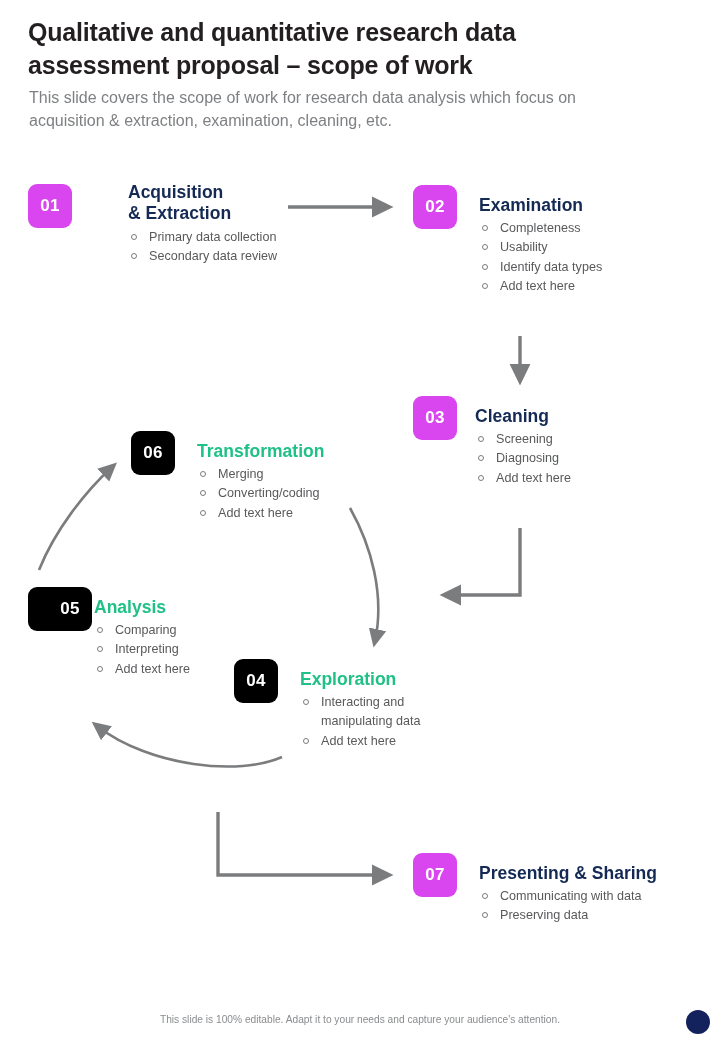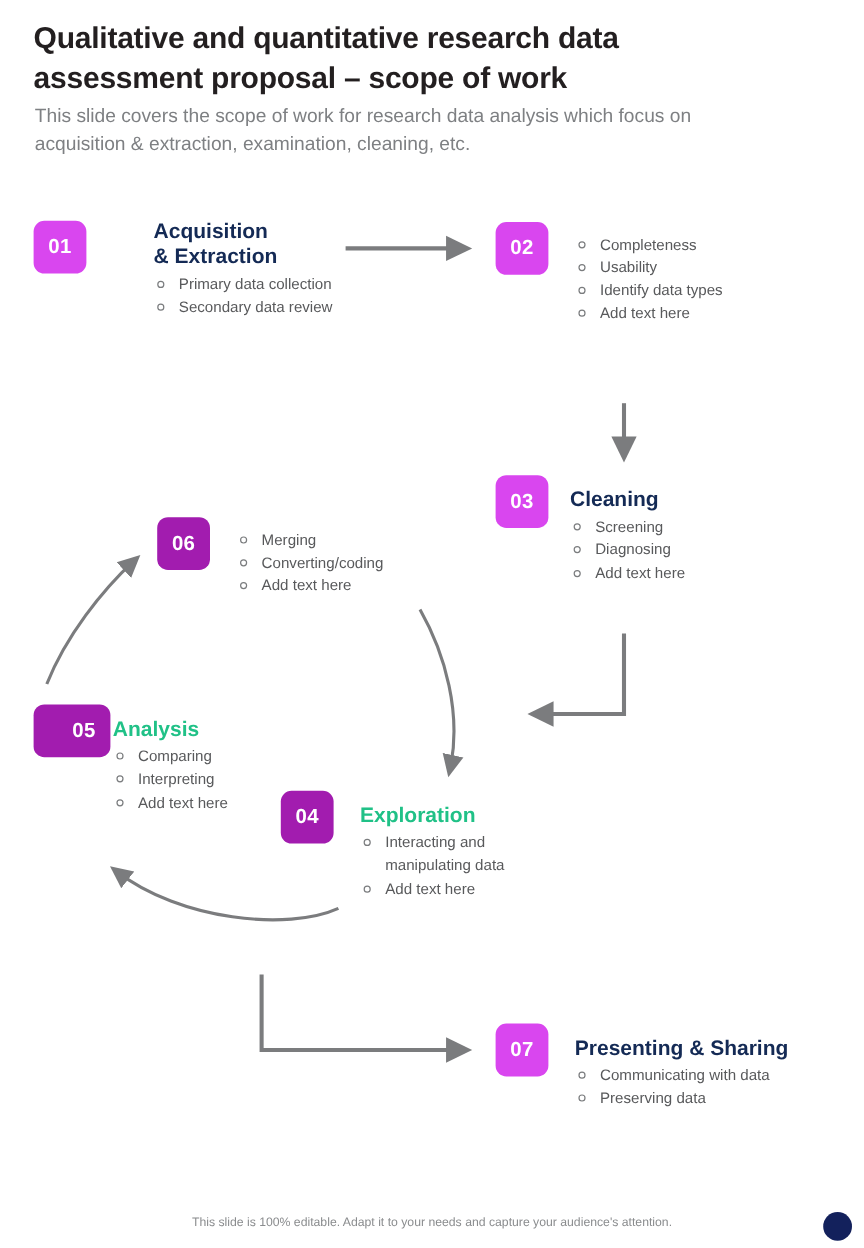--- a/index.html
+++ b/index.html
@@ -48,21 +48,21 @@
     border-radius: 9px;
     color: #ffffff;
     font-size: 17px;
     font-weight: bold;
     display: flex;
     align-items: center;
     justify-content: center;
     letter-spacing: 0.3px;
   }
   .badge.navy { background: #d946ef; }
-  .badge.green { background: #a21caf; }
+  .badge.green { background: #000000; }
 
   .step-body {
     position: absolute;
   }
   .step-title {
     font-size: 17.5px;
     font-weight: bold;
     line-height: 1.22;
     white-space: pre-line;
     margin: 0 0 3px 0;
@@ -181,20 +181,21 @@
       <li>Secondary data review</li>
     </ul>
   </div>
 </div>
 
 <div class="step" style="left:413px; top:185px;">
   <div class="badge navy" style="left:0; top:0;">
     <span>02</span>
   </div>
   <div class="step-body" style="left:66px; top:10px; width:240px;">
+    <div class="step-title navy">Examination</div>
     <ul class="bullets">
       <li>Completeness</li>
       <li>Usability</li>
       <li>Identify  data types</li>
       <li>Add text here</li>
     </ul>
   </div>
 </div>
 
 <div class="step" style="left:413px; top:396px;">
@@ -209,20 +210,21 @@
       <li>Add text here</li>
     </ul>
   </div>
 </div>
 
 <div class="step" style="left:131px; top:431px;">
   <div class="badge green" style="left:0; top:0;">
     <span>06</span>
   </div>
   <div class="step-body" style="left:66px; top:10px; width:215px;">
+    <div class="step-title green">Transformation</div>
     <ul class="bullets">
       <li>Merging</li>
       <li>Converting/coding</li>
       <li>Add text here</li>
     </ul>
   </div>
 </div>
 
 <div class="step" style="left:28px; top:587px;">
   <div class="badge green" style="left:0; top:0;padding-left:20px;">

